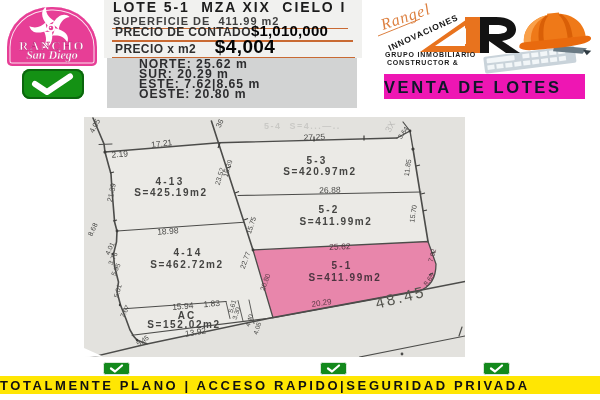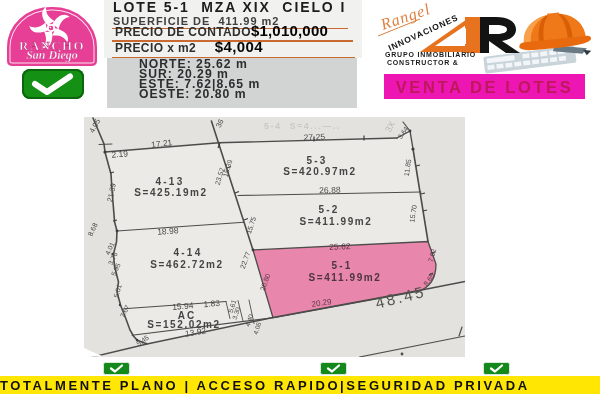--- a/index.html
+++ b/index.html
@@ -42,21 +42,21 @@
 <div class="abs" style="left:113px;top:2px;line-height:11px;font-size:14px;font-weight:bold;color:#1c1c1c;letter-spacing:1.9px;white-space:nowrap;">LOTE 5-1&nbsp; MZA XIX&nbsp; CIELO I</div>
 
 <div class="abs" style="left:113px;top:15.5px;line-height:11px;font-size:11px;font-weight:bold;color:#3e3e3e;letter-spacing:1.0px;white-space:nowrap;">SUPERFICIE DE&nbsp; 411.99 m2</div>
 
 <div class="abs" style="left:112px;top:27.5px;width:236px;height:1.5px;background:#c96a33;"></div>
 
 <div class="abs" style="left:115px;top:24.5px;line-height:12px;font-size:12px;font-weight:bold;color:#2f2f2f;letter-spacing:0.4px;white-space:nowrap;">PRECIO DE CONTADO<span style="font-size:15px;color:#050505;letter-spacing:0.2px;">$1,010,000</span></div>
 
 <div class="abs" style="left:112px;top:40px;width:241px;height:1.5px;background:#c96a33;"></div>
 
-<div class="abs" style="left:115px;top:41px;line-height:12.5px;font-size:12px;font-weight:bold;color:#2f2f2f;letter-spacing:0.4px;white-space:nowrap;">PRECIO x m2&nbsp;&nbsp;&nbsp;&nbsp;&nbsp;<span style="font-size:15px;color:#050505;">$4,004</span></div>
+<div class="abs" style="left:115px;top:41px;line-height:12.5px;font-size:12px;font-weight:bold;color:#2f2f2f;letter-spacing:0.4px;white-space:nowrap;">PRECIO x m2&nbsp;&nbsp;&nbsp;&nbsp;&nbsp;<span style="font-size:19px;color:#050505;">$4,004</span></div>
 
 <div class="abs" style="left:112px;top:56.5px;width:243px;height:1.5px;background:#c96a33;"></div>
 
 <div class="abs" style="left:107px;top:58px;width:250px;height:50px;background:#d2d3d3;"></div>
 
 <div class="abs" style="left:139px;top:58.5px;font-size:12.2px;font-weight:bold;color:#2d2d2f;letter-spacing:1.0px;line-height:10.3px;white-space:nowrap;">NORTE: 25.62 m<br>SUR: 20.29 m<br>ESTE: 7.62|8.65 m<br>OESTE: 20.80 m</div>
 
 <svg class="abs" style="left:370px;top:0px;" width="230" height="74" viewBox="0 0 230 74">
 
   <g transform="rotate(-7 170 60)">
@@ -102,21 +102,21 @@
     <path d="M153 40 C153 25 166 14 185 14 C190 14 185 14 182 14 C168 17 160 27 160 40 Z" fill="#f9a04a"></path>
     <path d="M179 13 L191 13 L191 19 L179 19 Z" fill="#ef7918"></path>
     <path d="M177 15 C171 19 168 28 168 39 L173 40 C173 28 175 20 180 15 Z" fill="#d95f07"></path>
     <path d="M193 15 C199 19 202 28 202 39 L197 40 C197 28 195 20 190 15 Z" fill="#d95f07"></path>
     <path d="M148 44 C148 40 150 39 154 39 L214 39 C219 39 221 41 220 43 C217 47 206 48 184 48 C162 48 151 48 148 44 Z" fill="#e96a0e"></path>
   </g>
 </svg>
 
 <div class="abs" style="left:384px;top:74px;width:201px;height:25px;background:#ee16b3;"></div>
 
-<div class="abs" style="left:384px;top:77.5px;width:201px;text-align:center;font-size:16.5px;font-weight:bold;color:#be185d;letter-spacing:2.6px;white-space:nowrap;">VENTA DE LOTES</div>
+<div class="abs" style="left:384px;top:77.5px;width:173px;text-align:center;font-size:16.5px;font-weight:bold;color:#0f172a;letter-spacing:2.6px;white-space:nowrap;">VENTA DE LOTES</div>
 
 <svg id="map" class="abs" style="left:84px;top:117px;" width="381" height="240" viewBox="0 0 381 240">
 
   <rect x="0" y="0" width="381" height="240" fill="#e3e2de"></rect>
 
   <path d="M21 35 L135 25.8 L313 21 L326 14 L329 32 L344 124.5 L352 147 Q352 168 335 174 L189 200.8 L63 227 L53 223 L46 213 L36.5 188 L33 175 L34.5 165 L30.5 149 L29.5 137 L32.5 125 L33 114 L30.6 105 L28 73 L27 57 L24.5 48 Z" fill="#ebeae6"></path>
 
   <g opacity="0.28" fill="#8a8a88">
     <text x="180" y="12" font-size="9" font-weight="bold" letter-spacing="1.5">5-4&nbsp; S=4...—..</text>
     <text x="306" y="16" font-size="9" transform="rotate(-60 306 16)" fill="#555">3X</text>

